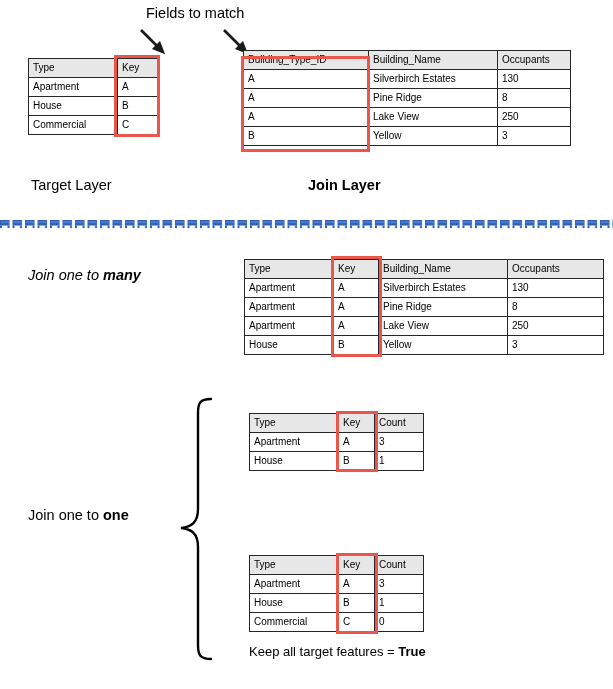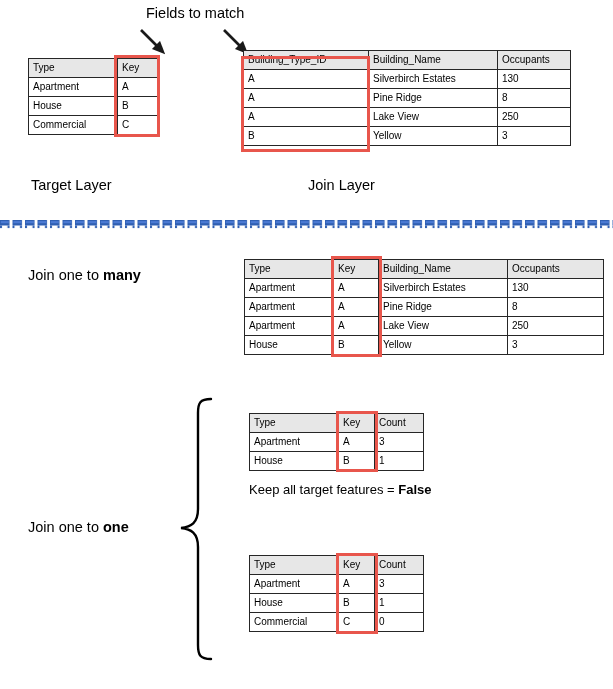--- a/index.html
+++ b/index.html
@@ -161,35 +161,35 @@
       <tr>
         <td>B</td>
         <td>Yellow</td>
         <td>3</td>
       </tr>
     </tbody>
   </table>
   <div class="redbox" style="left:241px; top:56px; width:129px; height:96px;"></div>
 
   <div class="label" style="left:31px; top:178px;">Target Layer</div>
-  <div class="label" style="left:308px; top:178px;">Join Layer</div>
+  <div class="label" style="left:308px; top:178px;font-weight:bold;">Join Layer</div>
 
   <svg class="divider" style="top:218px;" width="613" height="11">
     <defs>
       <pattern id="staple" x="0" y="0" width="12.5" height="11" patternUnits="userSpaceOnUse">
         <rect x="0" y="2" width="9.5" height="5.5" fill="#2f5fb3"></rect>
         <rect x="0.8" y="3.1" width="7.9" height="2.1" fill="#4b7ad4"></rect>
         <rect x="0" y="7.5" width="2" height="2.6" fill="#2f5fb3"></rect>
         <rect x="7.5" y="7.5" width="2" height="2.6" fill="#2f5fb3"></rect>
       </pattern>
     </defs>
     <rect x="0" y="0" width="613" height="11" fill="url(#staple)"></rect>
   </svg>
 
-  <div class="label" style="left:28px; top:268px;">
+  <div class="label" style="left:28px; top:268px;font-style:italic;">
     <span>Join one to </span><span class="bold">many</span>
   </div>
 
   <table class="tbl" id="one-to-many-table" style="left:244px; top:259px; width:359px;">
     <colgroup>
         <col style="width:89px">
         <col style="width:45px">
         <col style="width:129px">
         <col style="width:96px">
       </colgroup>
@@ -233,21 +233,21 @@
   <svg class="brace-svg" style="left:178px; top:396px;" width="40" height="268">
     <path d="M33,3
              C22,3 20,7 20,17
              L20,113
              C20,127 13,131 3,132
              C13,133 20,137 20,151
              L20,249
              C20,259 22,263 33,263" fill="none" stroke="#000000" stroke-width="2.4" stroke-linecap="round"></path>
   </svg>
 
-  <div class="label" style="left:28px; top:520px;">
+  <div class="label" style="left:28px; top:508px;">
     <span>Join one to </span><span class="bold">one</span>
   </div>
 
   <table class="tbl" id="one-to-one-false-table" style="left:249px; top:413px; width:174px;">
     <colgroup>
         <col style="width:89px">
         <col style="width:36px">
         <col style="width:49px">
       </colgroup>
     <thead>
@@ -265,23 +265,20 @@
       </tr>
       <tr>
         <td>House</td>
         <td>B</td>
         <td>1</td>
       </tr>
     </tbody>
   </table>
   <div class="redbox" style="left:336px; top:411px; width:42px; height:61px;"></div>
 
-  <div class="label small" style="left:249px; top:483px;">
-    <span>Keep all target features = </span><span class="bold">False</span>
-  </div>
 
   <table class="tbl" id="one-to-one-true-table" style="left:249px; top:555px; width:174px;">
     <colgroup>
         <col style="width:89px">
         <col style="width:36px">
         <col style="width:49px">
       </colgroup>
     <thead>
       <tr>
         <th>Type</th>
@@ -302,14 +299,17 @@
       </tr>
       <tr>
         <td>Commercial</td>
         <td>C</td>
         <td>0</td>
       </tr>
     </tbody>
   </table>
   <div class="redbox" style="left:336px; top:553px; width:42px; height:81px;"></div>
 
+  <div class="label small" style="left:249px; top:645px;">
+    <span>Keep all target features = </span><span class="bold">True</span>
+  </div>
 
 </div>
 
 </body></html>

